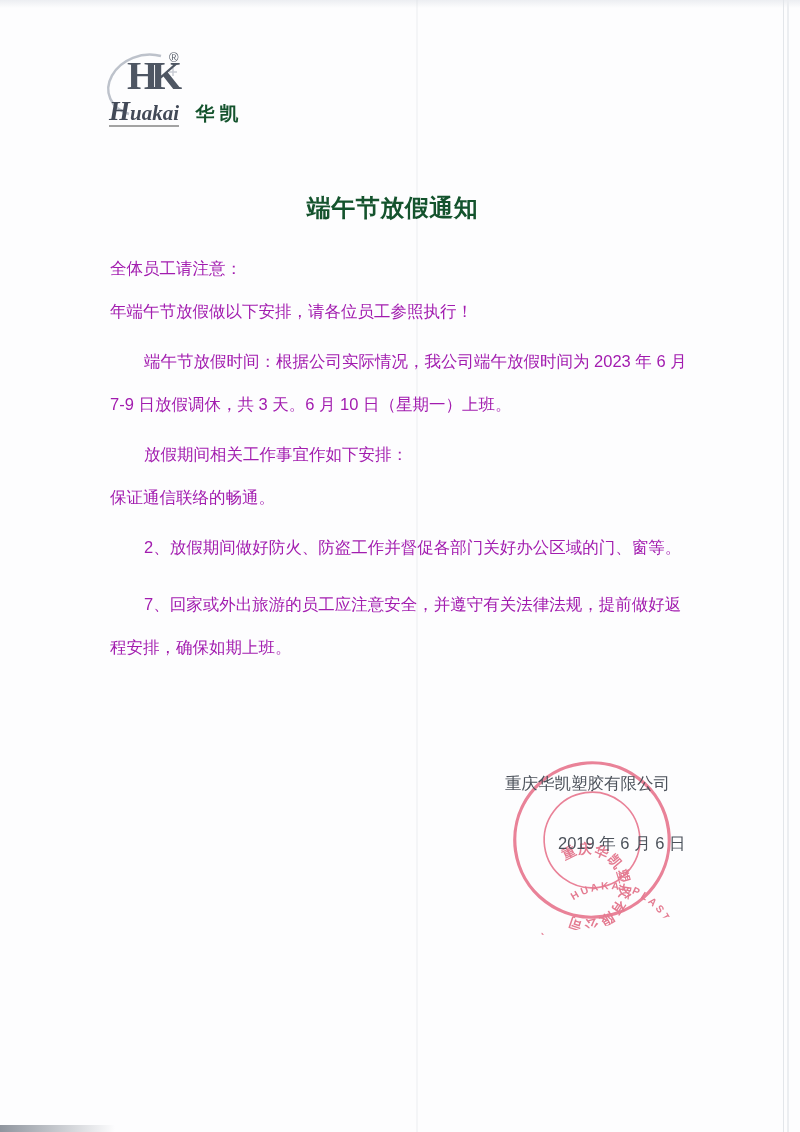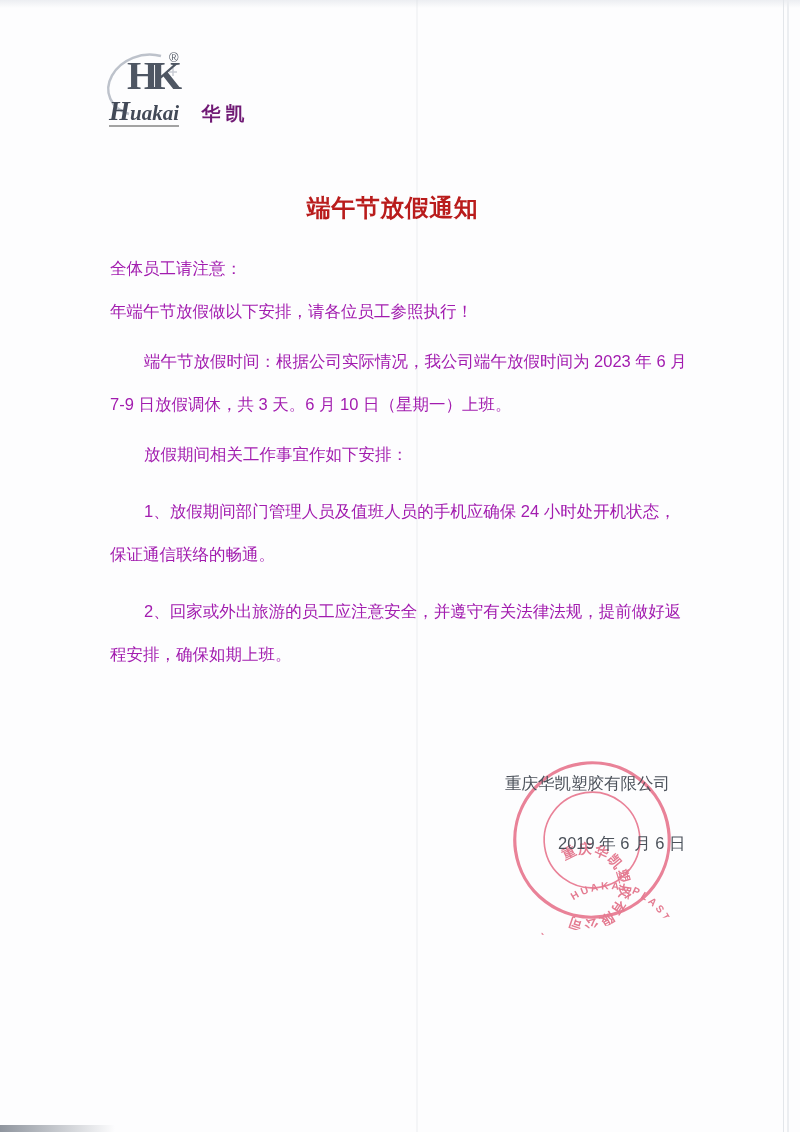--- a/index.html
+++ b/index.html
@@ -27,26 +27,26 @@
   .logo-mark{position:absolute;left:24px;top:8px;
     font-family:"Liberation Serif","DejaVu Serif",serif;
     font-size:40px;font-weight:700;letter-spacing:-7px;color:#4e5663;}
   .logo-reg{position:absolute;left:66px;top:6px;font-size:13px;font-weight:400;color:#575e6b;}
   .logo-words{position:absolute;left:6px;top:52px;white-space:nowrap;}
   .logo-latin{
     font-family:"Liberation Serif","DejaVu Serif",serif;
     font-style:italic;font-weight:700;font-size:21px;color:#424957;
     border-bottom:2px solid #a3a3a3;padding-bottom:0px;}
   .logo-latin .bigcap{font-size:27px;}
-  .logo-cn{font-size:19px;font-weight:700;color:#701a75;letter-spacing:5px;margin-left:18px;font-family:Liberation Serif, serif;}
+  .logo-cn{font-size:19px;font-weight:700;color:#14532d;letter-spacing:5px;margin-left:12px;font-family:Liberation Serif, serif;}
 
   
   .title{
     position:absolute;left:110px;top:192px;width:565px;
-    text-align:center;font-size:24px;font-weight:700;color:#b91c1c;letter-spacing:0.5px;}
+    text-align:center;font-size:24px;font-weight:700;color:#14532d;letter-spacing:0.5px;}
 
   
   .doc-body{position:absolute;left:110px;top:247px;width:568px;
     font-size:16.5px;color:#a21caf;z-index:2;}
   .line{height:43px;line-height:43px;white-space:nowrap;}
   .indent{text-indent:34px;}
   .mt7{margin-top:7px;}
   .mt14{margin-top:14px;}
 
   .company-line{position:absolute;left:505px;top:762px;height:43px;line-height:43px;
@@ -92,25 +92,25 @@
   <div class="doc-body">
     <div class="line">全体员工请注意：</div>
 
     <div class="line">年端午节放假做以下安排，请各位员工参照执行！</div>
 
     <div class="line indent mt7">端午节放假时间：根据公司实际情况，我公司端午放假时间为 2023 年 6 月</div>
     <div class="line">7-9 日放假调休，共 3 天。6 月 10 日（星期一）上班。</div>
 
     <div class="line indent mt7">放假期间相关工作事宜作如下安排：</div>
 
-    <div class="line indent mt14">1、放假期间部门管理人员及值班人员的手机应确保 24 小时处开机状态，</div>
     <div class="line">保证通信联络的畅通。</div>
 
+    <div class="line indent mt7">2、放假期间做好防火、防盗工作并督促各部门关好办公区域的门、窗等。</div>
 
-    <div class="line indent mt14">2、回家或外出旅游的员工应注意安全，并遵守有关法律法规，提前做好返</div>
+    <div class="line indent mt14">7、回家或外出旅游的员工应注意安全，并遵守有关法律法规，提前做好返</div>
     <div class="line">程安排，确保如期上班。</div>
   </div>
 
   <div class="company-line">重庆华凯塑胶有限公司</div>
   <div class="date-line">2019 年 6 月 6 日</div>
 
   <svg class="stamp" viewBox="0 0 160 160" width="174" height="174">
     <circle cx="80" cy="80" r="71" fill="none" stroke="#e4607c" stroke-width="3"></circle>
     <circle cx="80" cy="80" r="44" fill="none" stroke="#e4607c" stroke-width="1.5"></circle>
     <defs>

